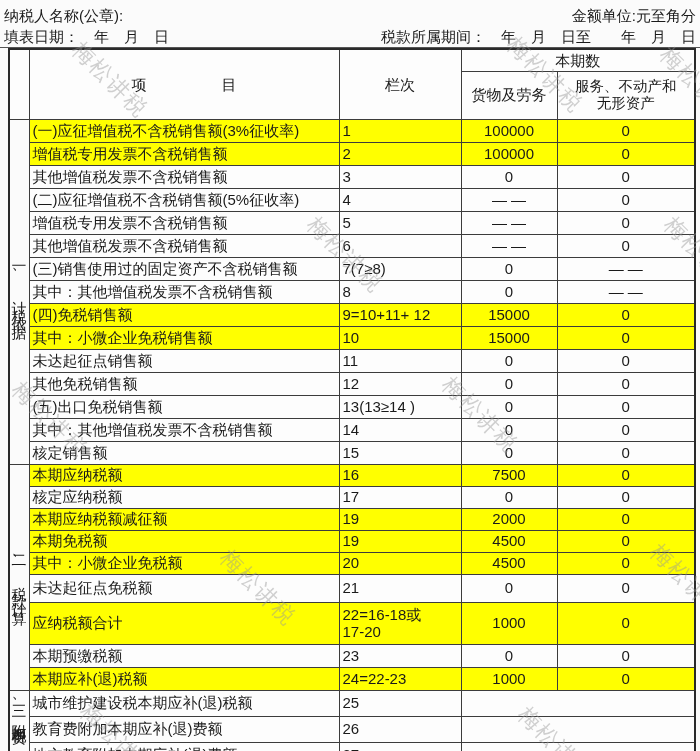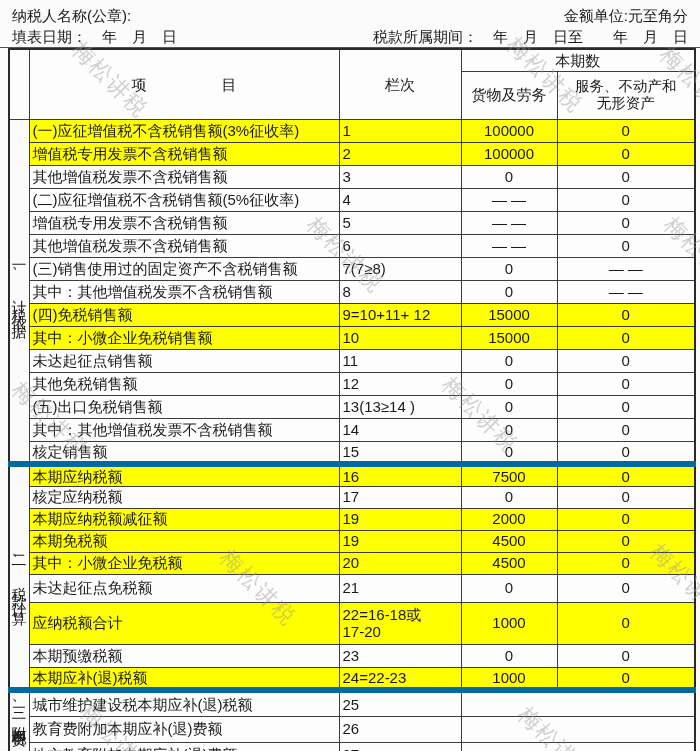--- a/index.html
+++ b/index.html
@@ -6,21 +6,21 @@
   .page{
     position:relative;
     width:700px;height:751px;
     overflow:hidden;
     background:#fbfbfb;
     font-family:"Liberation Sans","DejaVu Sans",sans-serif;
     color:#1a1a1a;
   }
   .topline{
     display:flex;justify-content:space-between;align-items:flex-end;
-    padding:0 12px;font-size:15px;
+    padding:0 4px;font-size:15px;
   }
   .line1{padding-top:4px;height:22px;}
   .line2{height:21px;border-bottom:1px solid #555;}
   table{
     border-collapse:collapse;
     table-layout:fixed;
     margin-left:8px;
     width:686px;
     border:2px solid #2a2a2a;
   }
@@ -34,21 +34,21 @@
     line-height:1.15;
   }
   thead th{text-align:center;vertical-align:middle;}
   th.h-services{white-space:pre-line;font-size:14.5px;}
   tr.hdr1{height:22px;}
   tr.hdr2{height:48px;}
   td.item{text-align:left;}
   td.lane{text-align:left;white-space:pre-line;}
   td.val{text-align:center;}
   td.yellow{background:#ffff00;}
-  tr.thick-top td{border-top:6px solid #0369a1;}
+  tr.thick-top td{border-top:1px solid #0369a1;}
   td.sec-cell{
     text-align:center;vertical-align:middle;
     padding:0;background:#fbfbfb;
   }
   td.sec-cell .sec-text{
     display:inline-block;
     writing-mode:vertical-rl;
     text-orientation:upright;
     letter-spacing:8px;
     font-size:15px;

